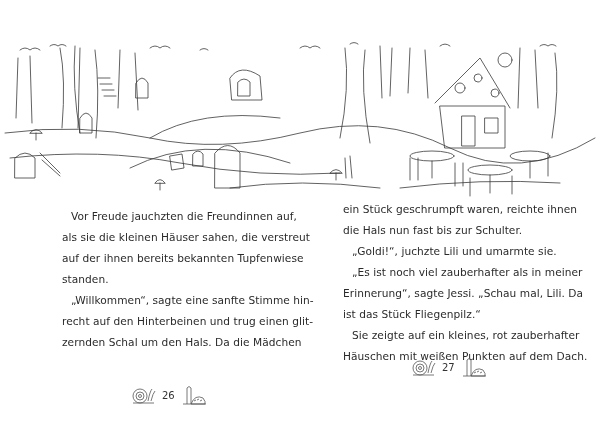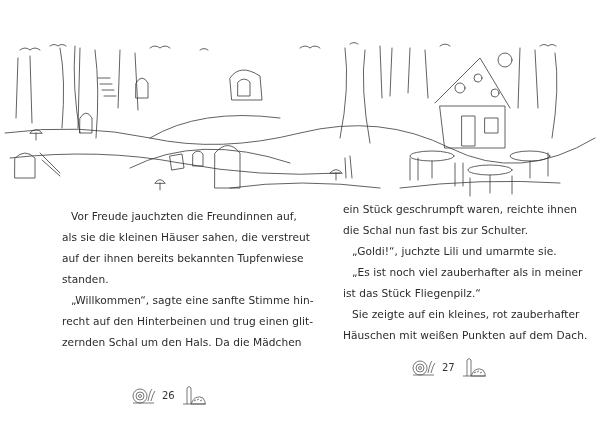--- a/index.html
+++ b/index.html
@@ -171,23 +171,24 @@
             <path d="M13 17 l2 -1 M16 16 l2 -1 M19 17 l2 -1"></path>
           </g>
         </svg>
       </span>
     </div>
   </div>
 
   <div class="page page-right">
     <div class="text-block">
       <span class="line">ein Stück geschrumpft waren, reichte ihnen</span>
-      <span class="line">die Schal nun fast bis zur Schulter.</span>
+      <span class="line">die Hals nun fast bis zur Schulter.</span>
       <span class="line indent">„Goldi!“, juchzte Lili und umarmte sie.</span>
       <span class="line indent">„Es ist noch viel zauberhafter als in meiner</span>
+      <span class="line">Erinnerung“, sagte Jessi. „Schau mal, Lili. Da</span>
       <span class="line">ist das Stück Fliegenpilz.“</span>
       <span class="line indent">Sie zeigte auf ein kleines, rot zauberhafter</span>
       <span class="line">Häuschen mit weißen Punkten auf dem Dach.</span>
     </div>
     <div class="folio">
       <span class="vignette">
         <svg width="26" height="20" viewBox="0 0 26 20">
           <g fill="none" stroke="#555" stroke-width="0.8">
             <circle cx="10" cy="11" r="7"></circle>
             <circle cx="10" cy="11" r="4"></circle>

